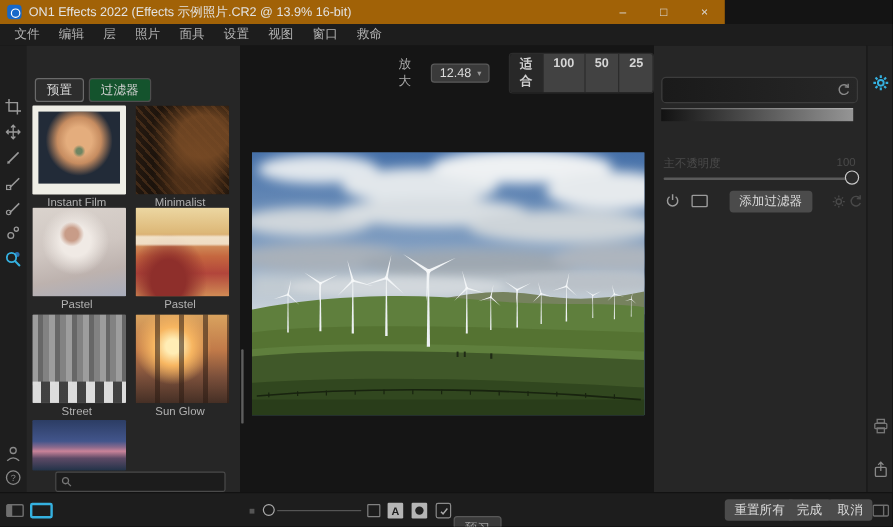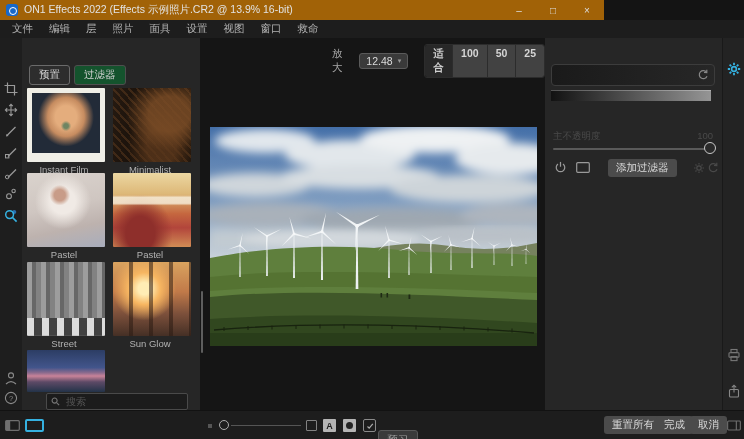--- a/index.html
+++ b/index.html
@@ -204,21 +204,20 @@
     <div class="cell" style="left:5px;top:312px">
       <div class="thumb t-mtn" style="height:42px"></div>
       <div class="p-label"></div>
     </div>
 
     <div class="search-box">
       <svg width="9" height="9" viewBox="0 0 10 10">
           <circle cx="4" cy="4" r="2.8" fill="none" stroke="#777" stroke-width="1.2"></circle>
           <path d="M6.2 6.2 L9 9" stroke="#777" stroke-width="1.2"></path>
         </svg>
-      <input type="text" placeholder="搜索" style="">
     </div>
   </div>
 
   <div class="canvas">
     <div class="scroll-sliver"></div>
 
     <div class="view-toolbar">
       <span class="vt-label">放大</span>
       <div class="zoom-select">
         <span>12.48</span>

